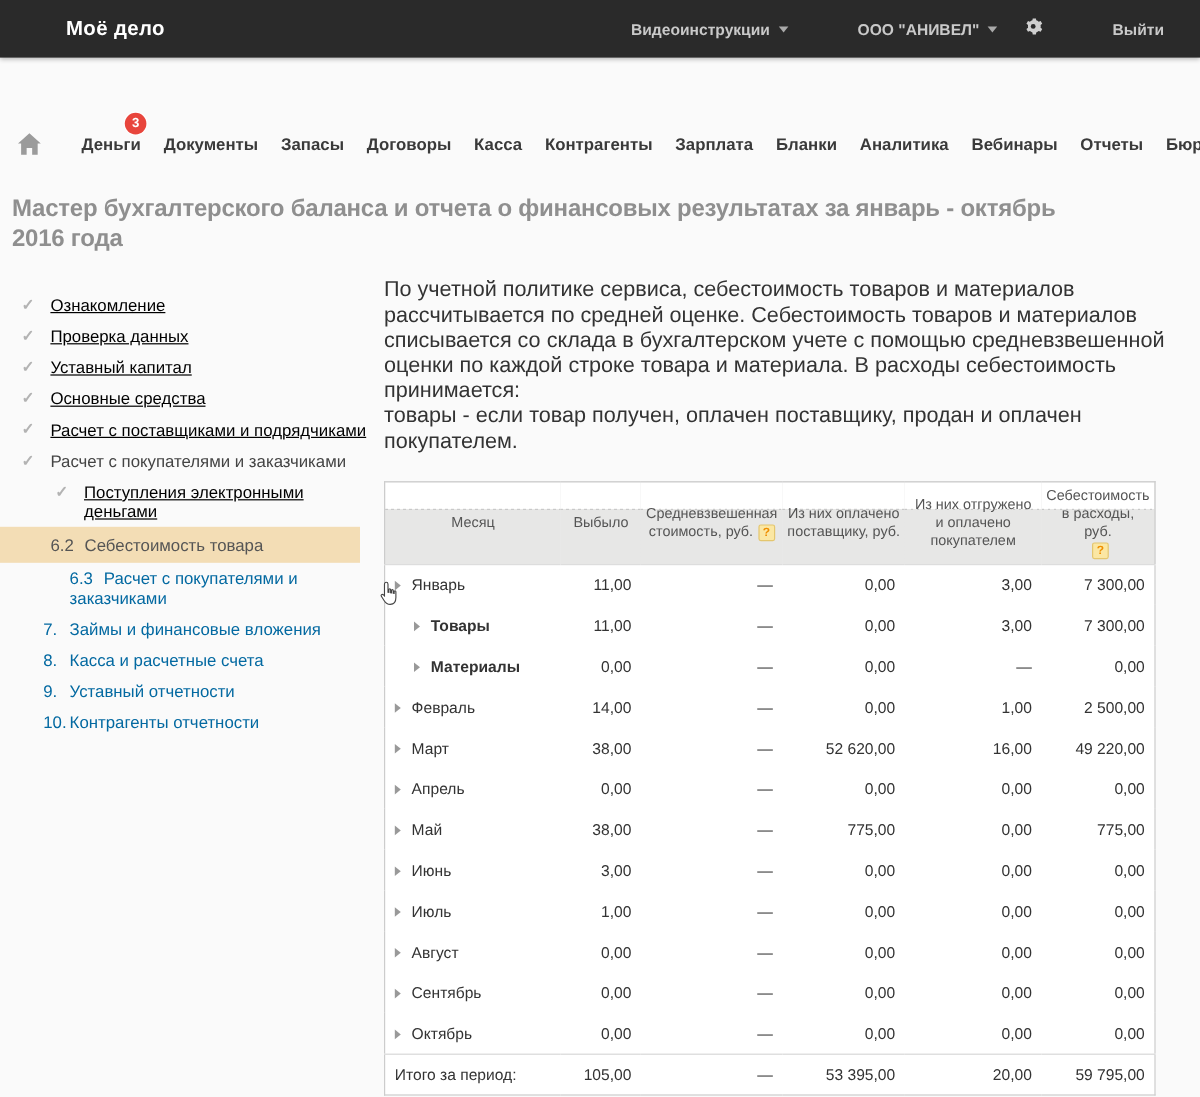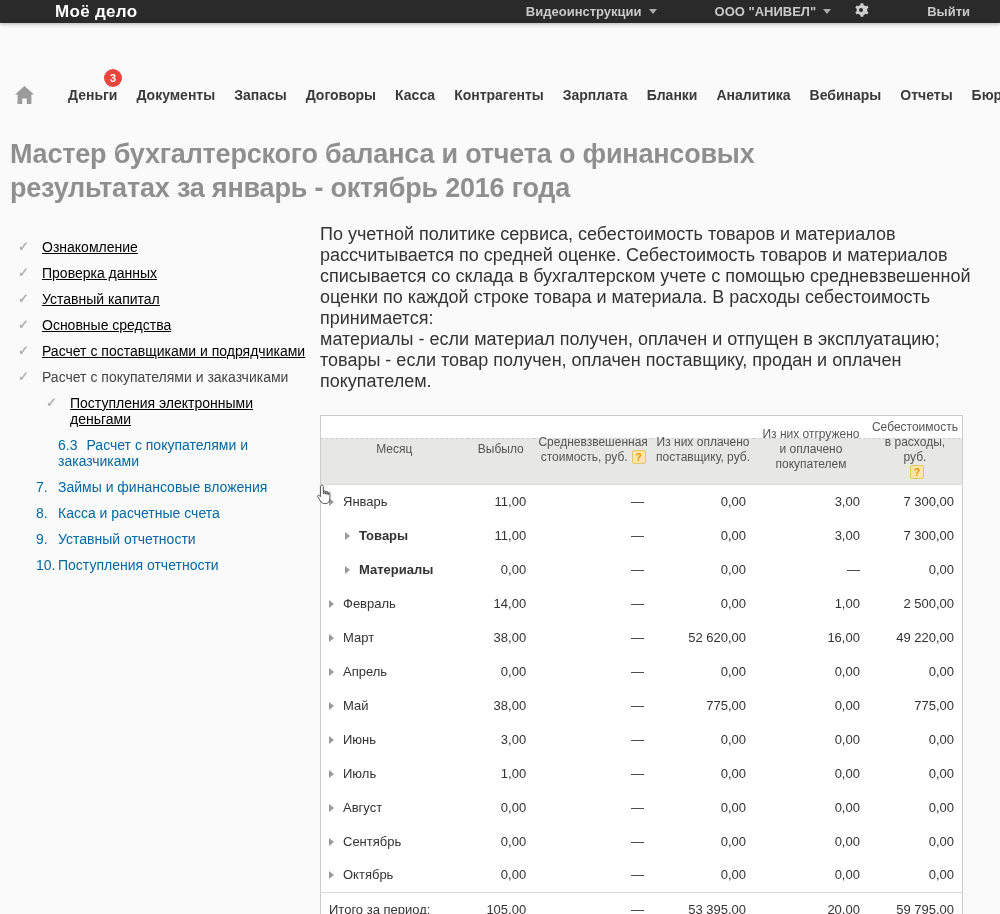--- a/index.html
+++ b/index.html
@@ -6,40 +6,40 @@
   html,body { width:1000px; height:914px; }
   body {
     font-family: "Liberation Sans", sans-serif;
     background:#fafafa;
     color:#333;
     position:relative;
     overflow:hidden;
   }
   
   .topbar{
-    height:23px; background:#2a2a2a; display:flex; align-items:center;
+    height:48px; background:#2a2a2a; display:flex; align-items:center;
     padding:0 30px 0 55px; box-shadow:0 1px 4px rgba(0,0,0,.3); position:relative; z-index:5;
   }
   .logo{ color:#fff; font-weight:bold; font-size:17px; letter-spacing:.3px; }
   .topbar-right{ margin-left:auto; display:flex; align-items:center; gap:22px; }
   .topbar-link{ color:#c9c9c9; font-size:13px; font-weight:bold; display:flex; align-items:center; gap:7px; cursor:pointer;padding-left:36px; }
   .caret-down{ width:0; height:0; border-left:4px solid transparent; border-right:4px solid transparent; border-top:5px solid #a9a9a9; }
   .gear-btn{ display:flex; align-items:center; cursor:pointer; }
   
   .nav{ display:flex; align-items:center; gap:19px; padding:62px 0 14px 14px; font-size:14px; font-weight:bold; color:#3a3a3a; }
   .home{ margin-right:14px; cursor:pointer; display:flex; }
   .nav-item{ position:relative; cursor:pointer; white-space:nowrap; }
   .nav-badge{
     position:absolute; top:-18px; left:36px; width:18px; height:18px; border-radius:50%;
     background:#e8453c; color:#fff; font-size:11px; font-weight:bold; line-height:18px; text-align:center;
     box-shadow:0 0 0 1px rgba(255,255,255,.85);
   }
   
   .page-title{
-    font-size:27px; font-weight:bold; color:#8f8f8f; line-height:1.27;
+    font-size:20px; font-weight:bold; color:#8f8f8f; line-height:1.27;
     margin:18px 10px 16px; max-width:890px; letter-spacing:-0.2px;
   }
   
   .content{ display:flex; align-items:flex-start; }
   .sidebar{ width:320px; flex:none; padding-top:12px; font-size:14px; }
   .step{ position:relative; padding:5px 10px 5px 42px; line-height:16px; color:#444; }
   .step .check{ position:absolute; left:18px; top:5px; color:#b3b3b3; font-size:13px; font-weight:bold; }
   .step.sub{ padding-left:70px; }
   .step.sub .check{ left:46px; }
   .step a{ color:#000000; text-decoration:underline; cursor:pointer; }
@@ -159,42 +159,44 @@
       <a>Расчет с поставщиками и подрядчиками</a>
     </div>
     <div class="step">
       <span class="check">✓</span>
       <span>Расчет с покупателями и заказчиками</span>
     </div>
     <div class="step sub">
       <span class="check">✓</span>
       <a>Поступления электронными деньгами</a>
     </div>
+    <div class="step active">
+      <span class="num">6.2</span><span>Себестоимость товара</span>
+    </div>
     <div class="step future">
       <span class="num">6.3</span><span>Расчет с покупателями и заказчиками</span>
     </div>
     <div class="step future">
       <span class="num num-abs">7.</span><span>Займы и финансовые вложения</span>
     </div>
     <div class="step future">
       <span class="num num-abs">8.</span><span>Касса и расчетные счета</span>
     </div>
     <div class="step future">
       <span class="num num-abs">9.</span><span>Уставный отчетности</span>
     </div>
     <div class="step future">
-      <span class="num num-abs">10.</span><span>Поступления отчетности</span>
+      <span class="num num-abs">10.</span><span>Контрагенты отчетности</span>
     </div>
   </div>
 
   <div class="main">
 
     <div class="description">
       <p>По учетной политике сервиса, себестоимость товаров и материалов рассчитывается по средней оценке. Себестоимость товаров и материалов списывается со склада в бухгалтерском учете с помощью средневзвешенной оценки по каждой строке товара и материала. В расходы себестоимость принимается:</p>
-      <p>материалы - если материал получен, оплачен и отпущен в эксплуатацию;</p>
       <p>товары - если товар получен, оплачен поставщику, продан и оплачен покупателем.</p>
     </div>
 
     <table>
       <colgroup>
         <col style="width:150px">
           <col style="width:68px">
           <col style="width:118px">
         <col style="width:105px">
           <col style="width:118px">

